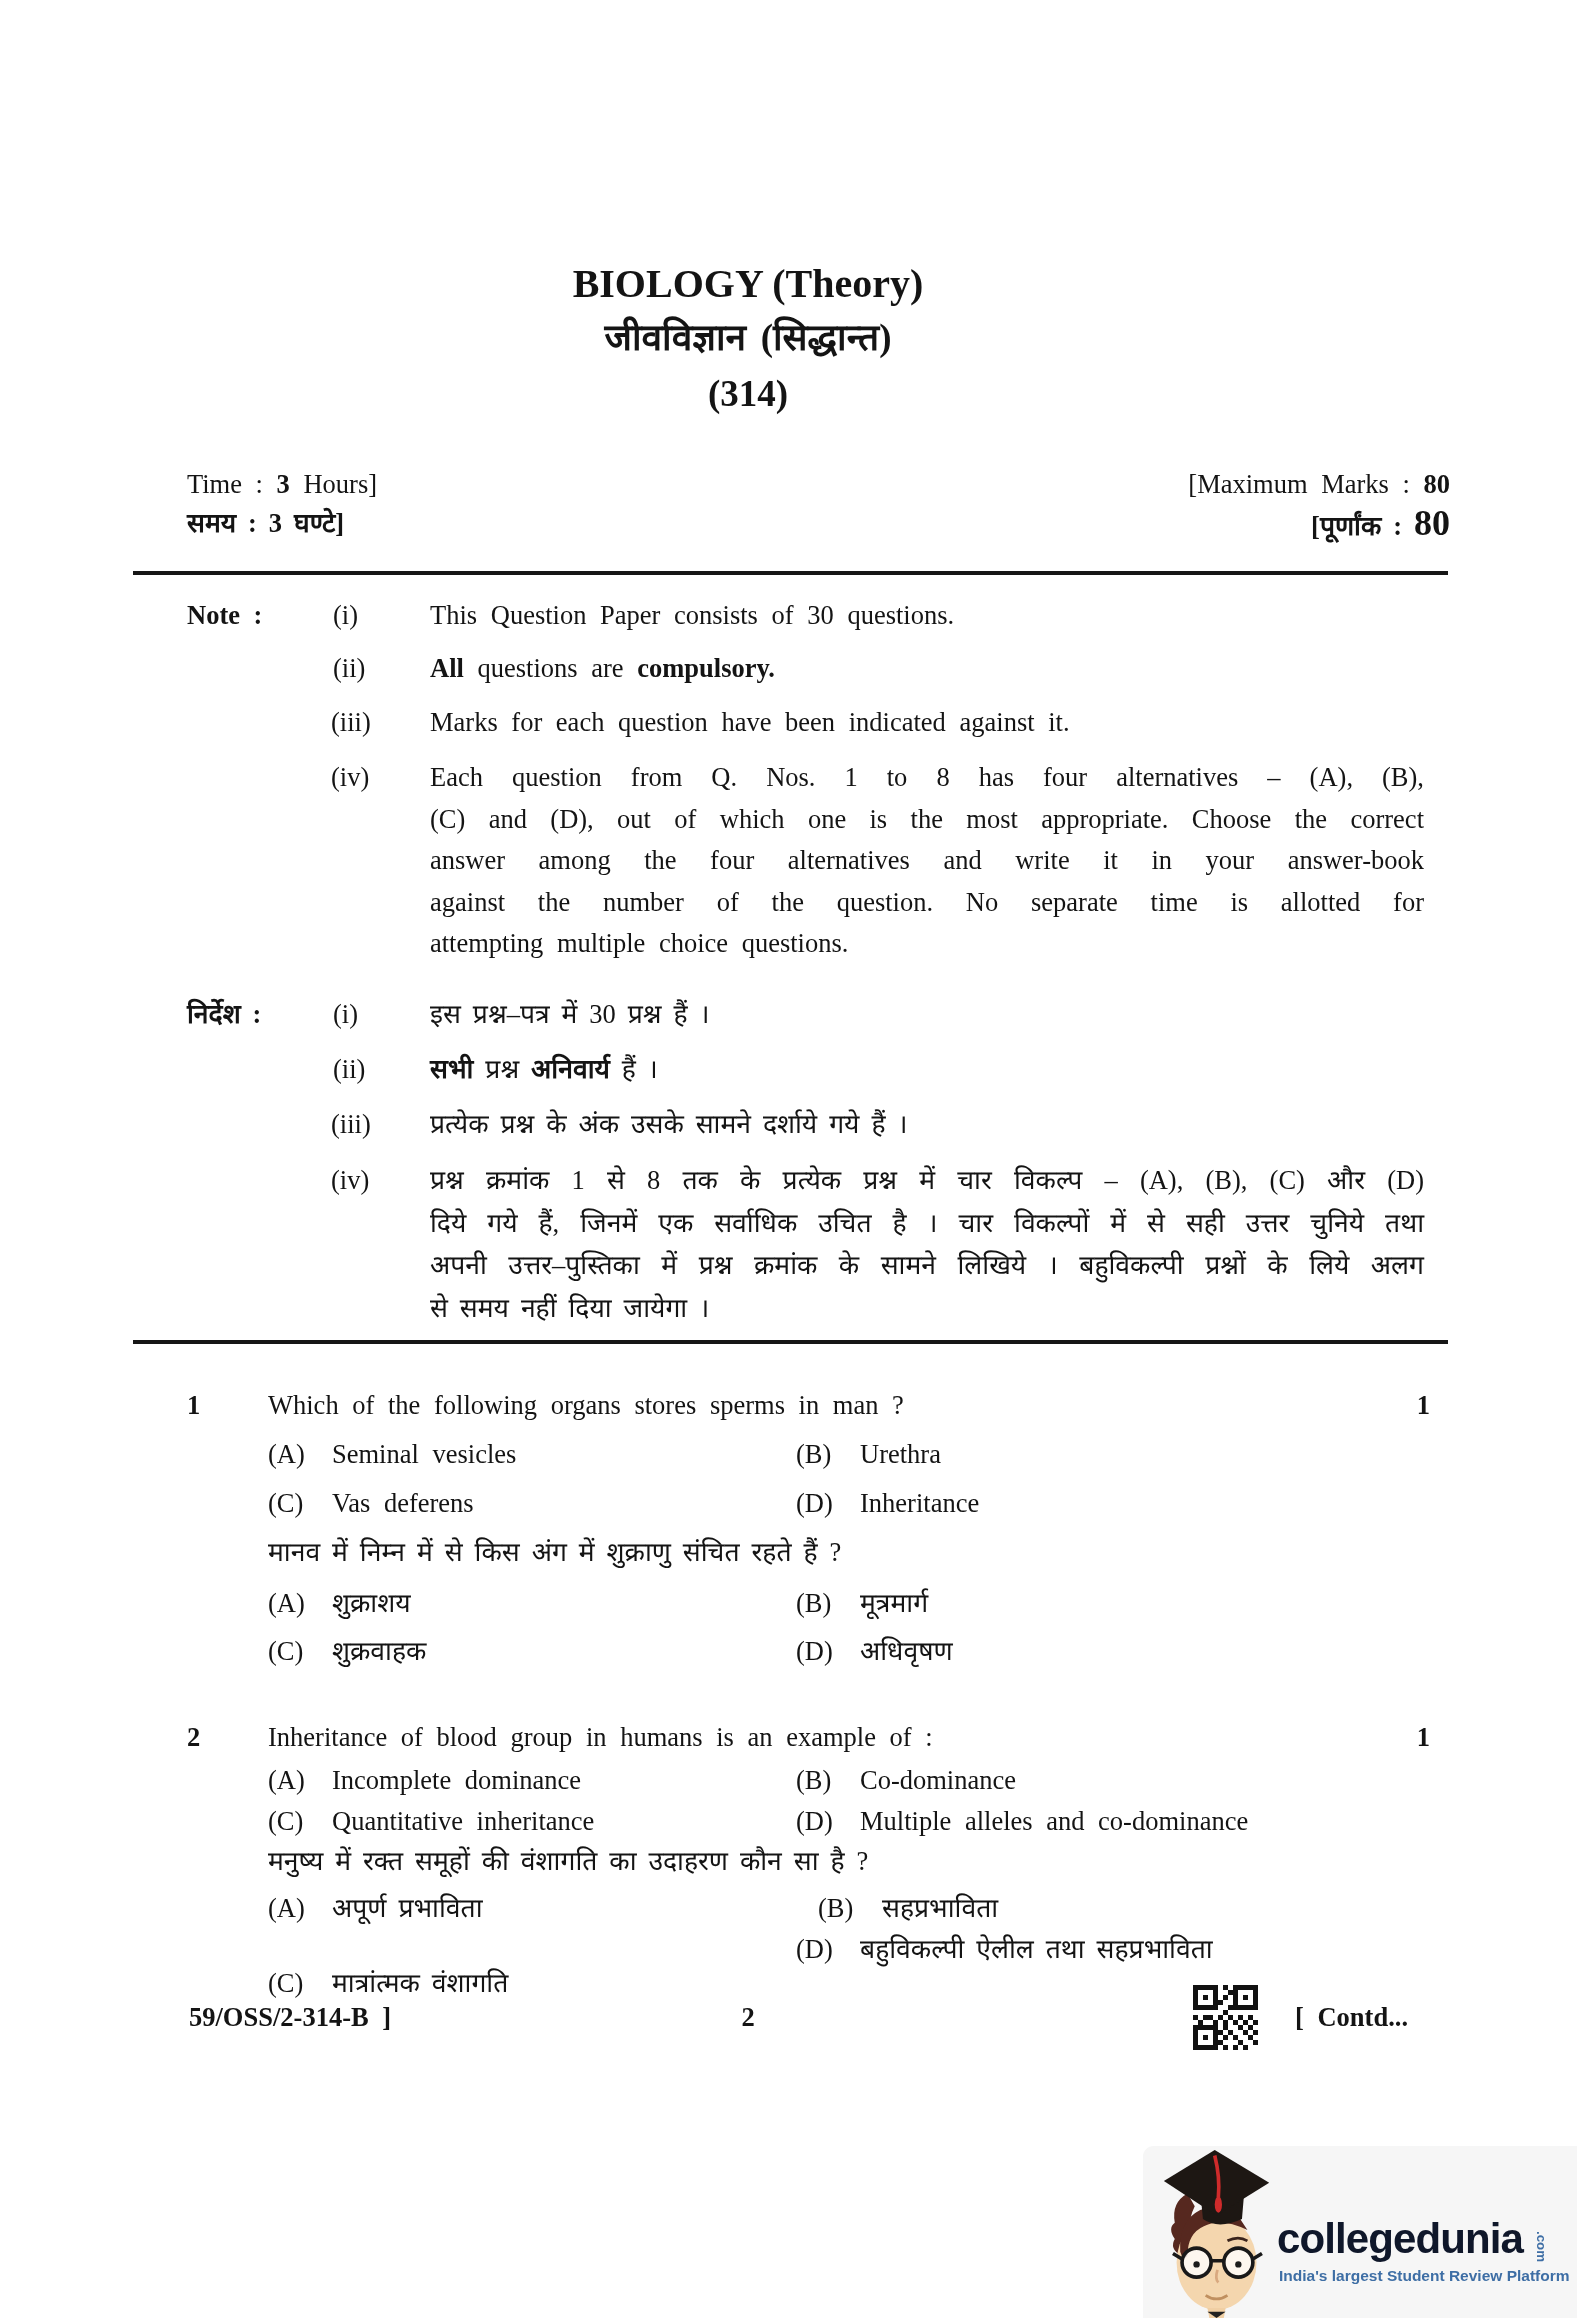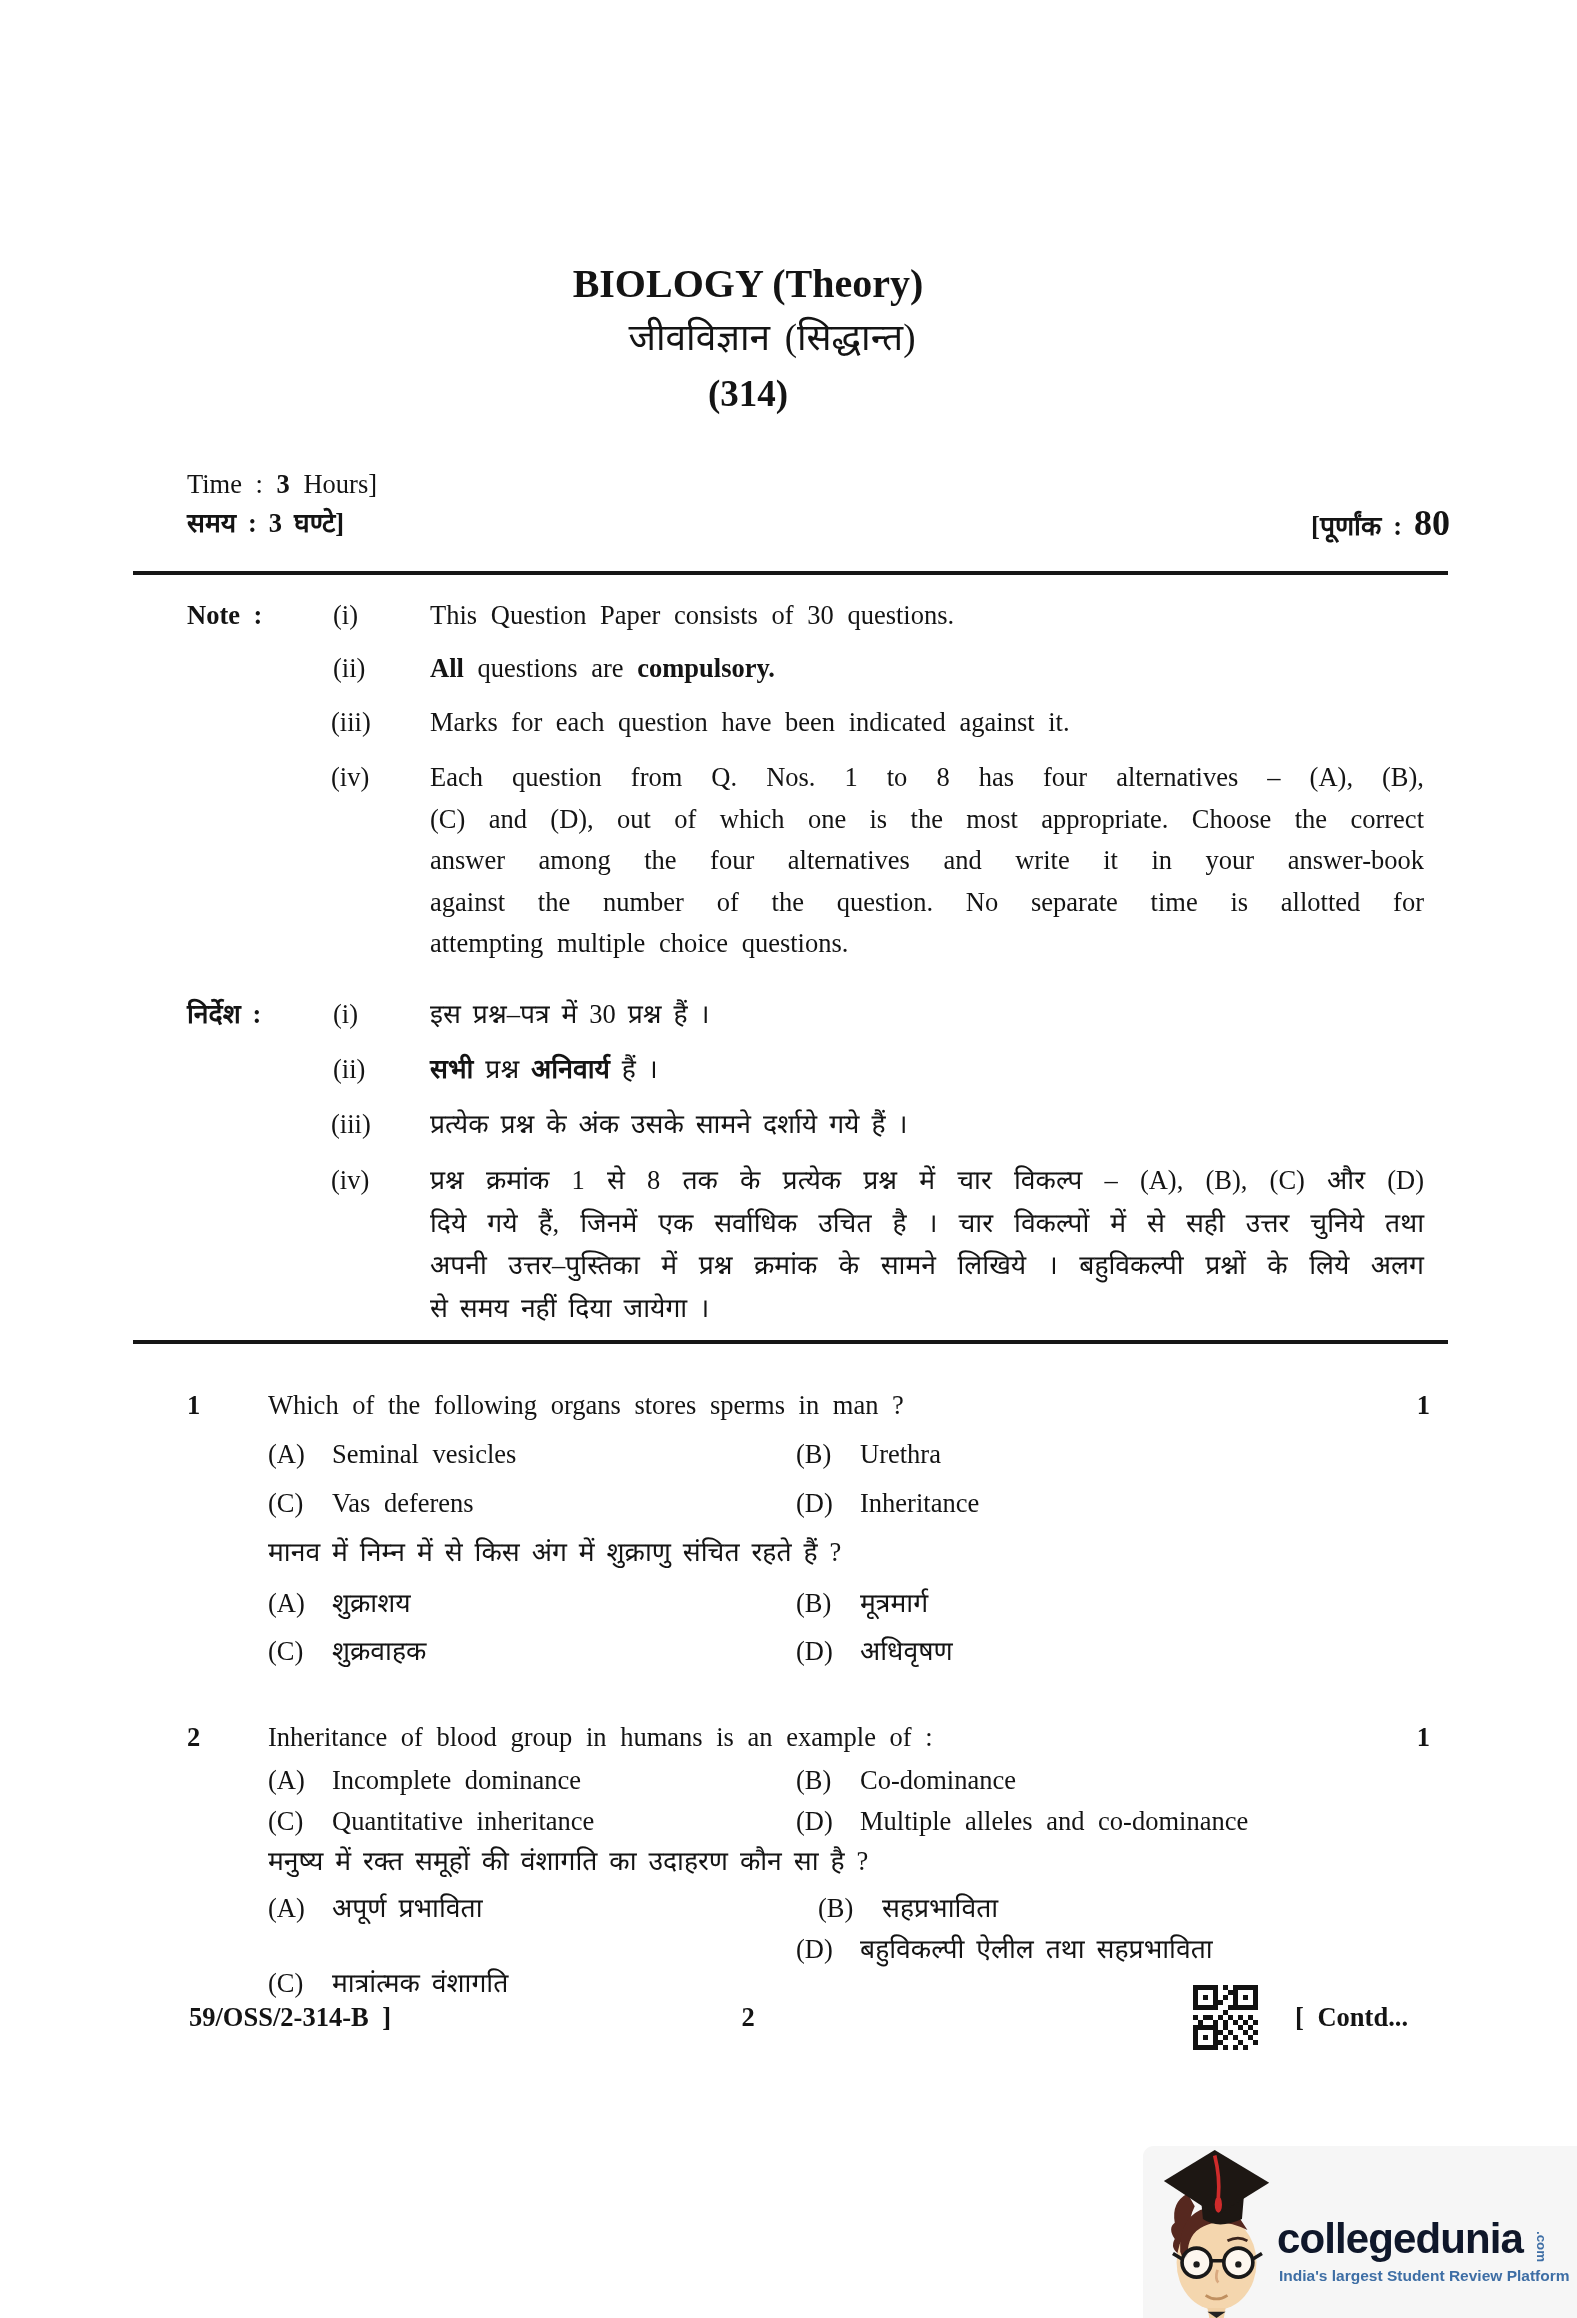--- a/index.html
+++ b/index.html
@@ -5,21 +5,21 @@
   html,body{margin:0;padding:0;background:#ffffff;}
   .page{position:relative;width:1578px;height:2319px;background:#ffffff;
         font-family:"Liberation Serif",serif;color:#141414;overflow:hidden;}
   .abs{position:absolute;}
   .t{font-size:26.5px;line-height:35px;white-space:nowrap;}
   .en{word-spacing:7px;}
   .hi{word-spacing:5.3px;}
   .b{font-weight:bold;}
   .center{left:0;width:1496px;text-align:center;}
   .title1{font-size:40px;font-weight:bold;line-height:44px;}
-  .title2{font-size:37px;font-weight:normal;line-height:46px;margin-left:24px;}
+  .title2{font-size:37px;font-weight:bold;line-height:46px;}
   .title3{font-size:37px;font-weight:bold;line-height:42px;}
   .rule{height:4.4px;background:#161616;}
   .fill{white-space:normal;width:994px;text-align:justify;text-align-last:justify;}
   .opt-label{display:inline-block;width:64px;}
   .marks{left:1264px;width:166px;text-align:right;font-weight:bold;}
   .right-meta{left:884px;width:566px;text-align:right;}
   .big80{font-size:36px;font-weight:bold;line-height:35px;}
   .brand-text{font-family:"Liberation Sans",sans-serif;font-weight:bold;
               color:#0f172a;font-size:42px;letter-spacing:-0.9px;line-height:44px;}
   .brand-suffix{font-family:"Liberation Sans",sans-serif;font-weight:bold;color:#3e6ea5;
@@ -31,20 +31,21 @@
 </head>
 <body>
 
 <div class="page">
 
   <div class="abs center title1" style="top:262px;">BIOLOGY  (Theory)</div>
   <div class="abs center title2 hi" style="top:315px;">जीवविज्ञान  (सिद्धान्त)</div>
   <div class="abs center title3" style="top:373px;">(314)</div>
 
   <div class="abs t en" style="left:187px;top:467px;"><span>Time : </span><span class="b">3</span><span> Hours]</span></div>
+  <div class="abs t en right-meta" style="top:467px;"><span>[Maximum Marks : </span><span class="b">80</span></div>
   <div class="abs t hi b" style="left:187px;top:506px;">समय : 3 घण्टे]</div>
   <div class="abs t hi right-meta" style="top:506px;"><span class="b">[पूर्णांक : </span><span class="big80">80</span></div>
 
   <div class="abs rule" style="left:133px;top:571px;width:1315px;"></div>
 
   <div class="abs t en b" style="left:187px;top:598px;">Note :</div>
 
   <div class="abs t en" style="left:333px;top:598px;">(i)</div>
   <div class="abs t en" style="left:430px;top:598px;">This Question Paper consists of 30 questions.</div>
 

